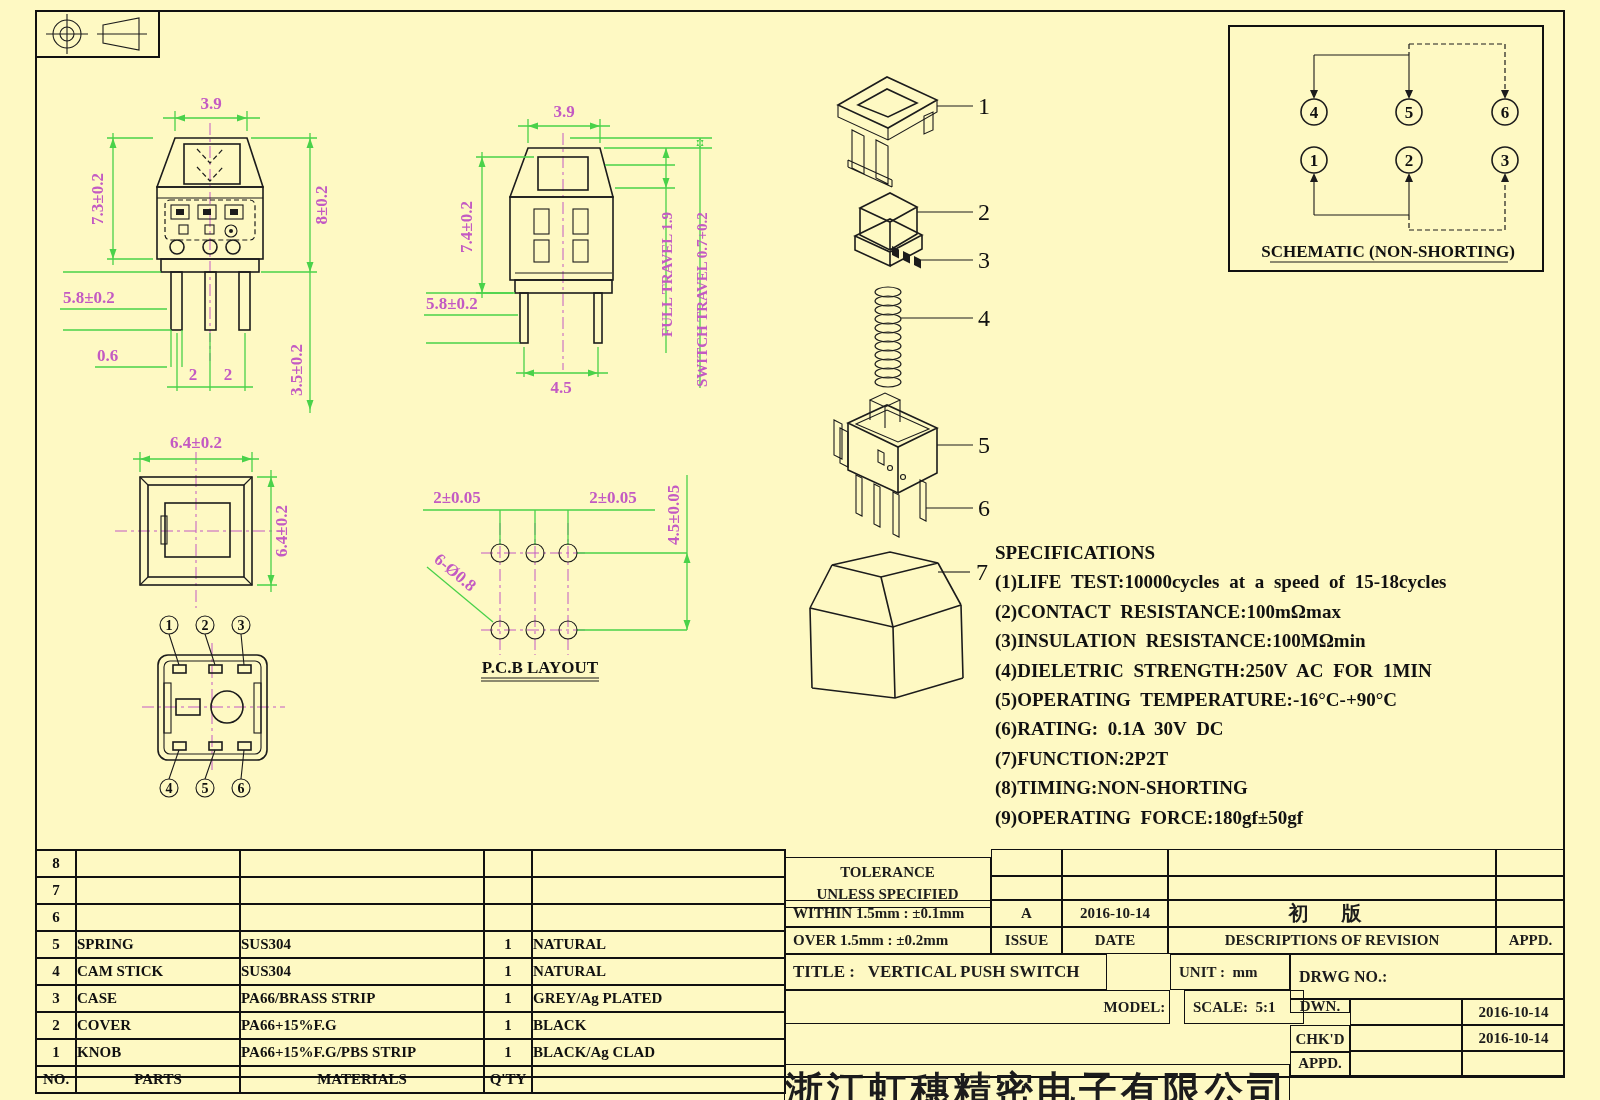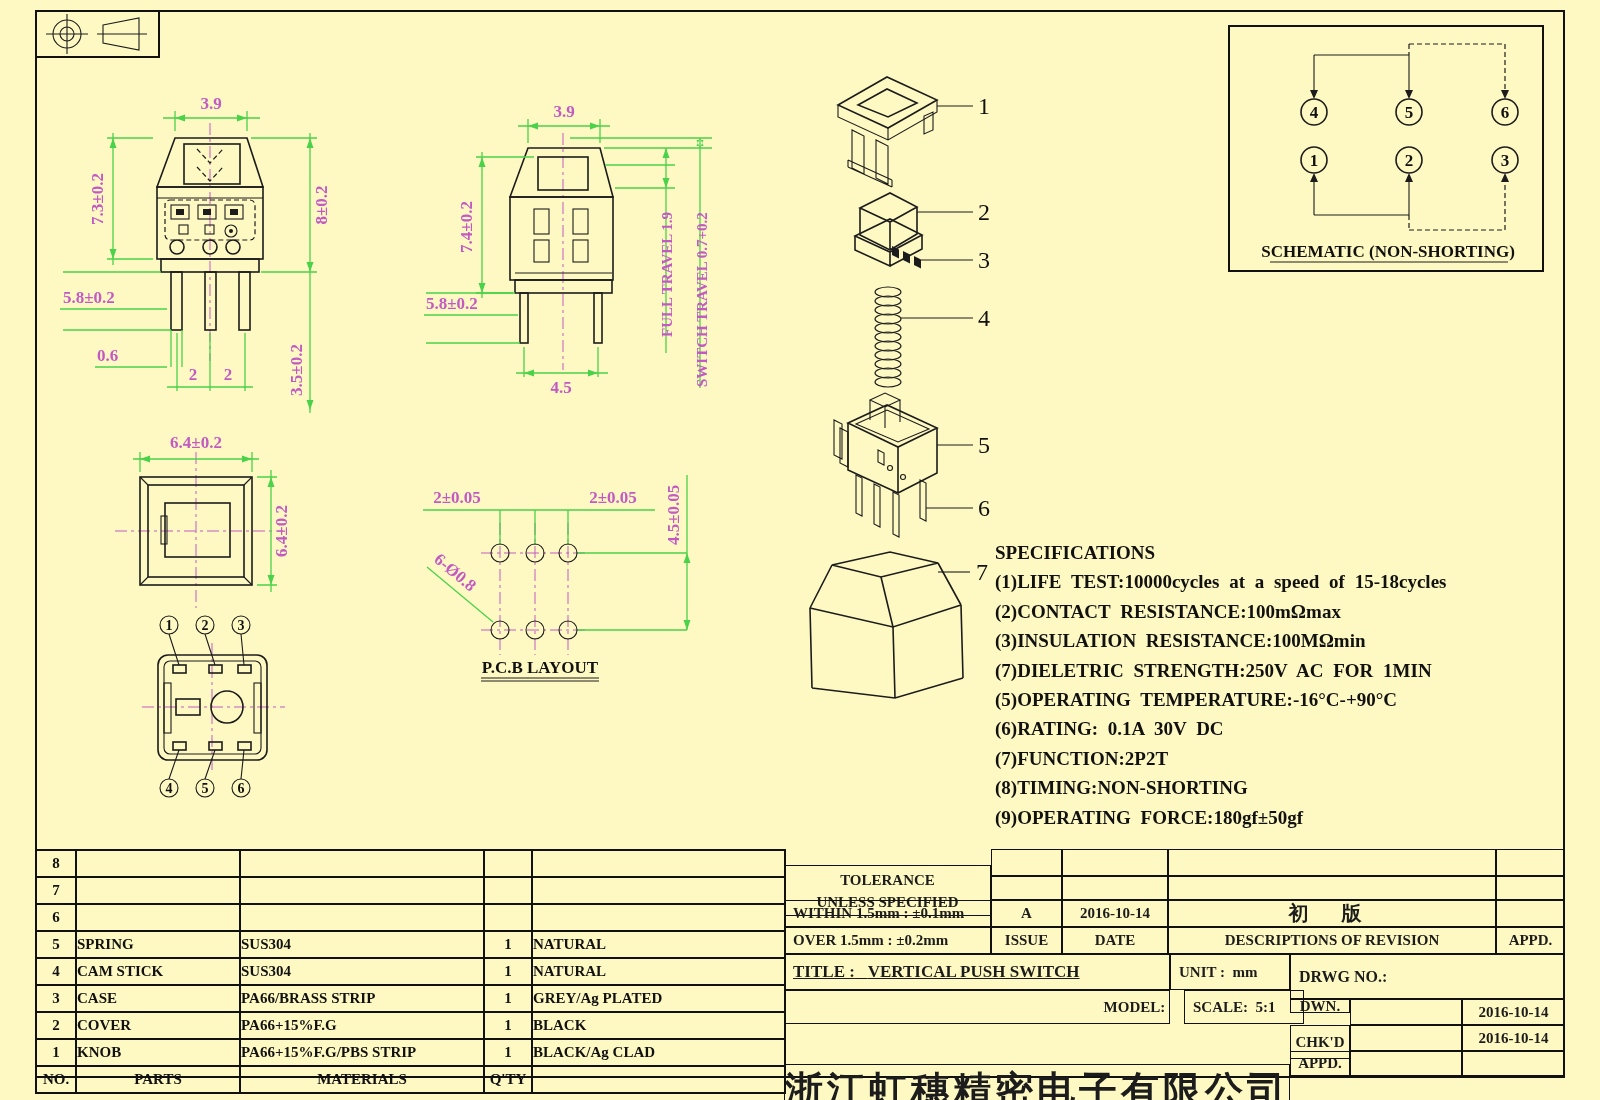--- a/index.html
+++ b/index.html
@@ -285,21 +285,21 @@
       <text class="bt" x="158" y="230" text-anchor="middle">SCHEMATIC (NON-SHORTING)</text>
       <path class="bl2" d="M40,235 H278"></path>
     </svg>
   </div>
 
   <div class="specs">
     <div>SPECIFICATIONS</div>
     <div>(1)LIFE TEST:10000cycles at a speed of 15-18cycles</div>
     <div>(2)CONTACT RESISTANCE:100mΩmax</div>
     <div>(3)INSULATION RESISTANCE:100MΩmin</div>
-    <div>(7)DIELETRIC STRENGTH:250V AC FOR 1MIN</div>
+    <div>(4)DIELETRIC STRENGTH:250V AC FOR 1MIN</div>
     <div>(5)OPERATING TEMPERATURE:-16°C-+90°C</div>
     <div>(6)RATING: 0.1A 30V DC</div>
     <div>(7)FUNCTION:2P2T</div>
     <div>(8)TIMING:NON-SHORTING</div>
     <div>(9)OPERATING FORCE:180gf±50gf</div>
   </div>
 
   <table class="parts">
     <colgroup>
         <col style="width:40px">
@@ -370,21 +370,21 @@
         <td class="c">PARTS</td>
         <td class="c">MATERIALS</td>
         <td class="c">Q'TY</td>
         <td></td>
       </tr>
     </tbody>
   </table>
 
   <div class="tblock">
 
-    <div class="cell center" style="left:0;top:16px;width:207px;height:51px;flex-direction:column;line-height:22px;">
+    <div class="cell center" style="left:0;top:8px;width:207px;height:51px;flex-direction:column;line-height:22px;">
       <div>TOLERANCE</div>
       <div>UNLESS  SPECIFIED</div>
     </div>
     <div class="cell pad" style="left:0;top:51px;width:207px;height:27px;">WITHIN 1.5mm : ±0.1mm</div>
     <div class="cell pad" style="left:0;top:78px;width:207px;height:27px;">OVER 1.5mm : ±0.2mm</div>
 
     <div class="cell" style="left:207px;top:0;width:71px;height:27px;"></div>
     <div class="cell" style="left:278px;top:0;width:106px;height:27px;"></div>
     <div class="cell" style="left:384px;top:0;width:328px;height:27px;"></div>
     <div class="cell" style="left:712px;top:0;width:69px;height:27px;"></div>
@@ -394,21 +394,21 @@
     <div class="cell" style="left:712px;top:27px;width:69px;height:24px;"></div>
     <div class="cell center" style="left:207px;top:51px;width:71px;height:27px;">A</div>
     <div class="cell center" style="left:278px;top:51px;width:106px;height:27px;">2016-10-14</div>
     <div class="cell center rev-desc" style="left:384px;top:51px;width:328px;height:27px;">初  版</div>
     <div class="cell center" style="left:712px;top:51px;width:69px;height:27px;"></div>
     <div class="cell center" style="left:207px;top:78px;width:71px;height:27px;">ISSUE</div>
     <div class="cell center" style="left:278px;top:78px;width:106px;height:27px;">DATE</div>
     <div class="cell center" style="left:384px;top:78px;width:328px;height:27px;">DESCRIPTIONS OF REVISION</div>
     <div class="cell center" style="left:712px;top:78px;width:69px;height:27px;">APPD.</div>
 
-    <div class="cell pad" style="left:0;top:105px;width:386px;height:36px;font-size:17px;text-decoration:underline;">
+    <div class="cell pad" style="left:0;top:105px;width:323px;height:36px;font-size:17px;">
       <span>TITLE :</span>&nbsp;&nbsp;&nbsp;
       <span>VERTICAL PUSH SWITCH</span>
     </div>
     <div class="cell pad" style="left:386px;top:105px;width:120px;height:36px;">
       <span>UNIT :</span>&nbsp;&nbsp;
       <span>mm</span>
     </div>
     <div class="cell pad" style="left:0;top:141px;width:386px;height:34px;justify-content:flex-end;">
       <span>MODEL:</span>&nbsp;
       <span></span>
@@ -419,20 +419,20 @@
     </div>
     <div class="cell center company" style="left:0;top:175px;width:506px;height:52px;">浙江虹穗精密电子有限公司</div>
 
     <div class="cell pad" style="left:506px;top:105px;width:275px;height:45px;font-size:16px;">
       <span>DRWG NO.:</span>&nbsp;
       <span></span>
     </div>
     <div class="cell center" style="left:506px;top:150px;width:60px;height:14px;">DWN.</div>
     <div class="cell" style="left:566px;top:150px;width:112px;height:26px;"></div>
     <div class="cell center" style="left:678px;top:150px;width:103px;height:26px;">2016-10-14</div>
-    <div class="cell center" style="left:506px;top:176px;width:60px;height:34px;">CHK'D</div>
+    <div class="cell center" style="left:506px;top:176px;width:60px;height:28px;">CHK'D</div>
     <div class="cell" style="left:566px;top:176px;width:112px;height:26px;"></div>
     <div class="cell center" style="left:678px;top:176px;width:103px;height:26px;">2016-10-14</div>
     <div class="cell center" style="left:506px;top:202px;width:60px;height:25px;">APPD.</div>
     <div class="cell" style="left:566px;top:202px;width:112px;height:25px;"></div>
     <div class="cell center" style="left:678px;top:202px;width:103px;height:25px;"></div>
   </div>
 </div>
 
 </body></html>

